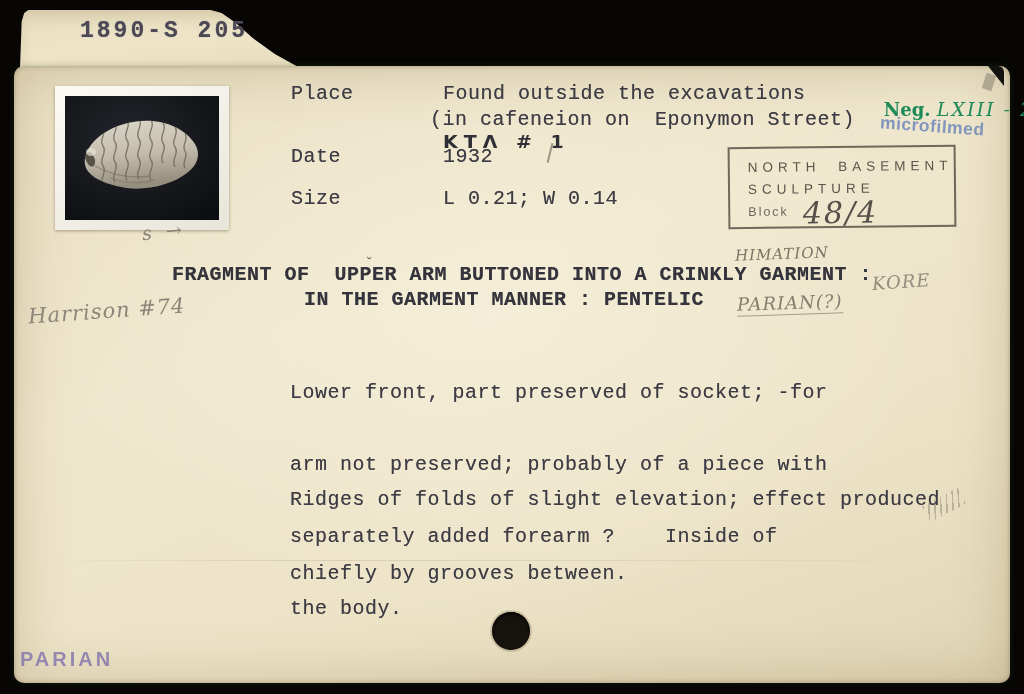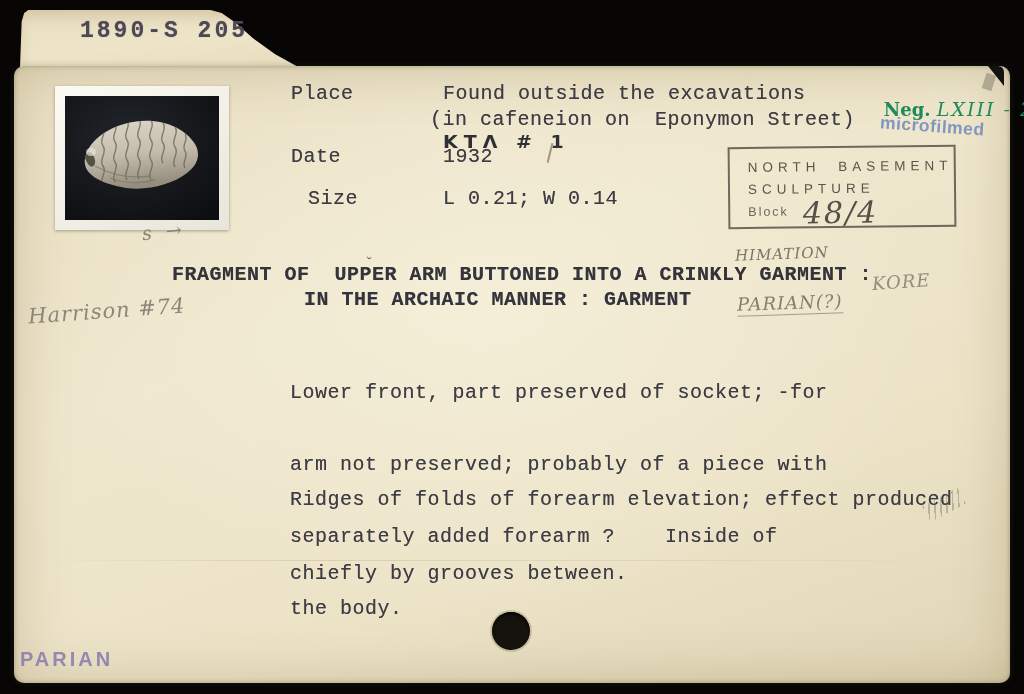--- a/index.html
+++ b/index.html
@@ -212,53 +212,53 @@
   <div class="typed" style="left:291px;top:82px;">Place</div>
   <div class="typed" style="left:430px;top:108px;">(in cafeneion on  Eponymon Street)</div>
   <div class="typed" style="left:443px;top:82px;">Found outside the excavations</div>
 
   <div class="kta">ΚΤΛ # 1</div>
   <div class="kta-slash"></div>
 
   <div class="typed" style="left:291px;top:145px;">Date</div>
   <div class="typed" style="left:443px;top:145px;">1932</div>
 
-  <div class="typed" style="left:291px;top:187px;margin-left:17px;">Size</div>
+  <div class="typed" style="left:291px;top:187px;">Size</div>
   <div class="typed" style="left:443px;top:187px;">L 0.21; W 0.14</div>
 
   <div class="neg-line">
     <span class="neg-label">Neg. </span><span class="neg-value">LXIII - 26</span>
   </div>
   <div class="stamp-blue" style="left:880px;top:116px;">microfilmed</div>
 
   <div class="stamp-box">
     <div class="srow">NORTH BASEMENT</div>
     <div class="srow">SCULPTURE</div>
     <div class="blockrow">
       <span class="block-label">Block</span>
       <span class="block-value">48/4</span>
     </div>
   </div>
 
   <div class="typed head" style="left:152px;top:263px;">FRAGMENT OF  UPPER ARM BUTTONED INTO A CRINKLY GARMENT :</div>
   <div class="caret-mark">ˇ</div>
   <div class="himation">HIMATION</div>
   <div class="kore">KORE</div>
-  <div class="typed head" style="left:284px;top:288px;">IN THE ARCHAIC MANNER : GARMENT</div>
+  <div class="typed head" style="left:284px;top:288px;">IN THE GARMENT MANNER : PENTELIC</div>
   <div class="parian">PARIAN(?)</div>
   <div class="harrison">Harrison #74</div>
 
   <div class="typed" style="left:290px;top:334px;">
     <span class="ln">Lower front, part preserved of socket; -for</span>
     <span class="ln">arm not preserved; probably of a piece with</span>
     <span class="ln">separately added forearm ?    Inside of</span>
     <span class="ln">the body.</span>
   </div>
   <div class="typed" style="left:290px;top:440px;">
-    <span class="ln" style="line-height:28px;">Ridges of folds of forearm elevation; effect produced</span>
+    <span class="ln" style="line-height:28px;">Ridges of folds of slight elevation; effect produced</span>
     <span class="ln" style="line-height:28px;">chiefly by grooves between.</span>
   </div>
 
   <div class="scribble"></div>
 
   <div class="hole-punch"></div>
 
   <div class="agora-stamp">PARIAN</div>
 
 </div>

